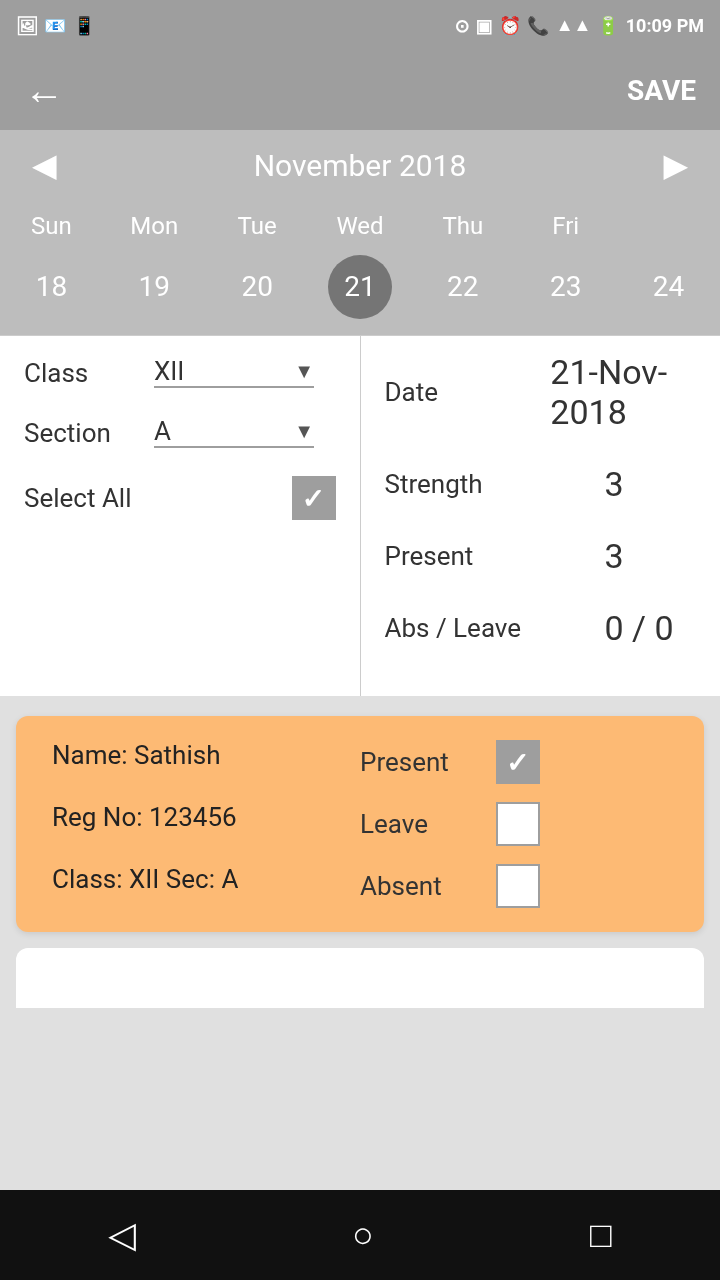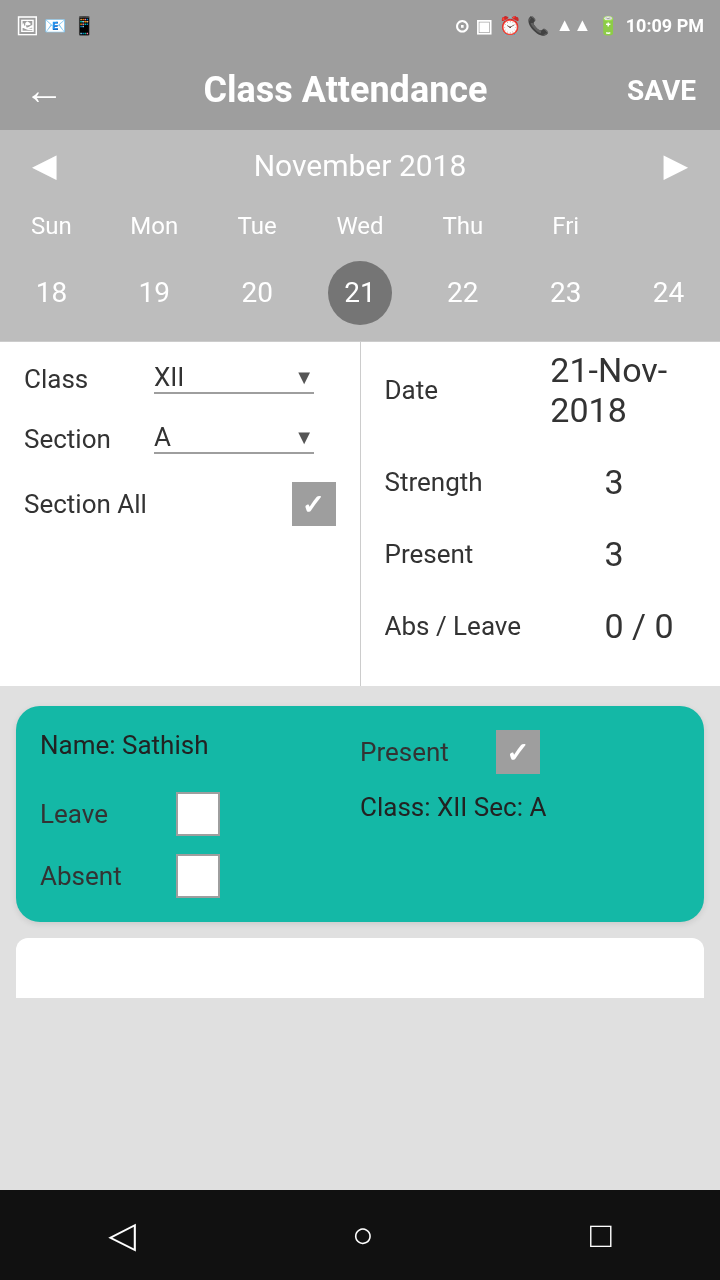--- a/index.html
+++ b/index.html
@@ -77,21 +77,21 @@
       user-select: none;
     }
     .month-title {
       color: white;
       font-size: 30px;
       font-weight: 400;
     }
     .week-days {
       display: grid;
       grid-template-columns: repeat(7, 1fr);
-      margin-bottom: 16px;
+      margin-bottom: 10px;
     }
     .week-day {
       text-align: center;
       color: white;
       font-size: 24px;
       padding: 8px 0;
     }
     .date-row {
       display: grid;
       grid-template-columns: repeat(7, 1fr);
@@ -130,21 +130,21 @@
       background: white;
       border-top: 1px solid #ccc;
     }
     .form-left {
       flex: 1;
       padding: 20px 24px;
       border-right: 1px solid #ccc;
     }
     .form-right {
       flex: 1;
-      padding: 8px 24px;
+      padding: 16px 24px;
     }
     .form-row {
       display: flex;
       align-items: flex-end;
       margin-bottom: 28px;
     }
     .form-label {
       font-size: 26px;
       color: #333;
       width: 130px;
@@ -215,23 +215,23 @@
     }
 
     
     .student-cards {
       padding: 20px 16px;
       display: flex;
       flex-direction: column;
       gap: 16px;
     }
     .student-card {
-      background: #14b8a6;
-      border-radius: 24px;
-      padding: 24px 24px;
+      background: #fdba74;
+      border-radius: 12px;
+      padding: 24px 36px;
       box-shadow: 0 2px 6px rgba(0,0,0,0.1);
     }
     .student-card-grid {
       display: grid;
       grid-template-columns: 1fr 1fr;
       row-gap: 18px;
     }
     .student-info-text {
       font-size: 26px;
       color: #222;
@@ -286,21 +286,20 @@
     <span>⏰</span>
     <span>📞</span>
     <span>▲▲</span>
     <span>🔋</span>
     <span>10:09 PM</span>
   </div>
 </div>
 
 <div class="header">
   <span class="header-back">←</span>
-  <span class="header-title">Class Attendance</span>
   <span class="header-save">SAVE</span>
 </div>
 
 <div class="calendar-area">
   <div class="month-nav">
     <span class="month-nav-arrow">◀</span>
     <span class="month-title">November 2018</span>
     <span class="month-nav-arrow">▶</span>
   </div>
   <div class="week-days">
@@ -333,21 +332,21 @@
       </div>
     </div>
     <div class="form-row">
       <span class="form-label">Section</span>
       <div class="form-select-container">
         <span class="form-select-value">A</span>
         <span class="dropdown-arrow">▼</span>
       </div>
     </div>
     <div class="select-all-row">
-      <span class="select-all-label">Section All</span>
+      <span class="select-all-label">Select All</span>
       <div class="checkbox-checked">
         <span class="checkmark">✓</span>
       </div>
     </div>
   </div>
 
   <div class="form-right">
     <div class="info-row">
       <span class="info-label">Date</span>
       <span class="info-value">21-Nov-2018</span>
@@ -371,20 +370,21 @@
 
   <div class="student-card">
     <div class="student-card-grid">
       <span class="student-info-text">Name: Sathish</span>
       <div class="attendance-row">
         <span class="attendance-label">Present</span>
         <div class="checkbox-checked">
           <span class="checkmark">✓</span>
         </div>
       </div>
+      <span class="student-info-text">Reg No: 123456</span>
       <div class="attendance-row">
         <span class="attendance-label">Leave</span>
         <div class="checkbox-unchecked"></div>
       </div>
       <span class="student-info-text">Class: XII Sec: A</span>
       <div class="attendance-row">
         <span class="attendance-label">Absent</span>
         <div class="checkbox-unchecked"></div>
       </div>
     </div>

